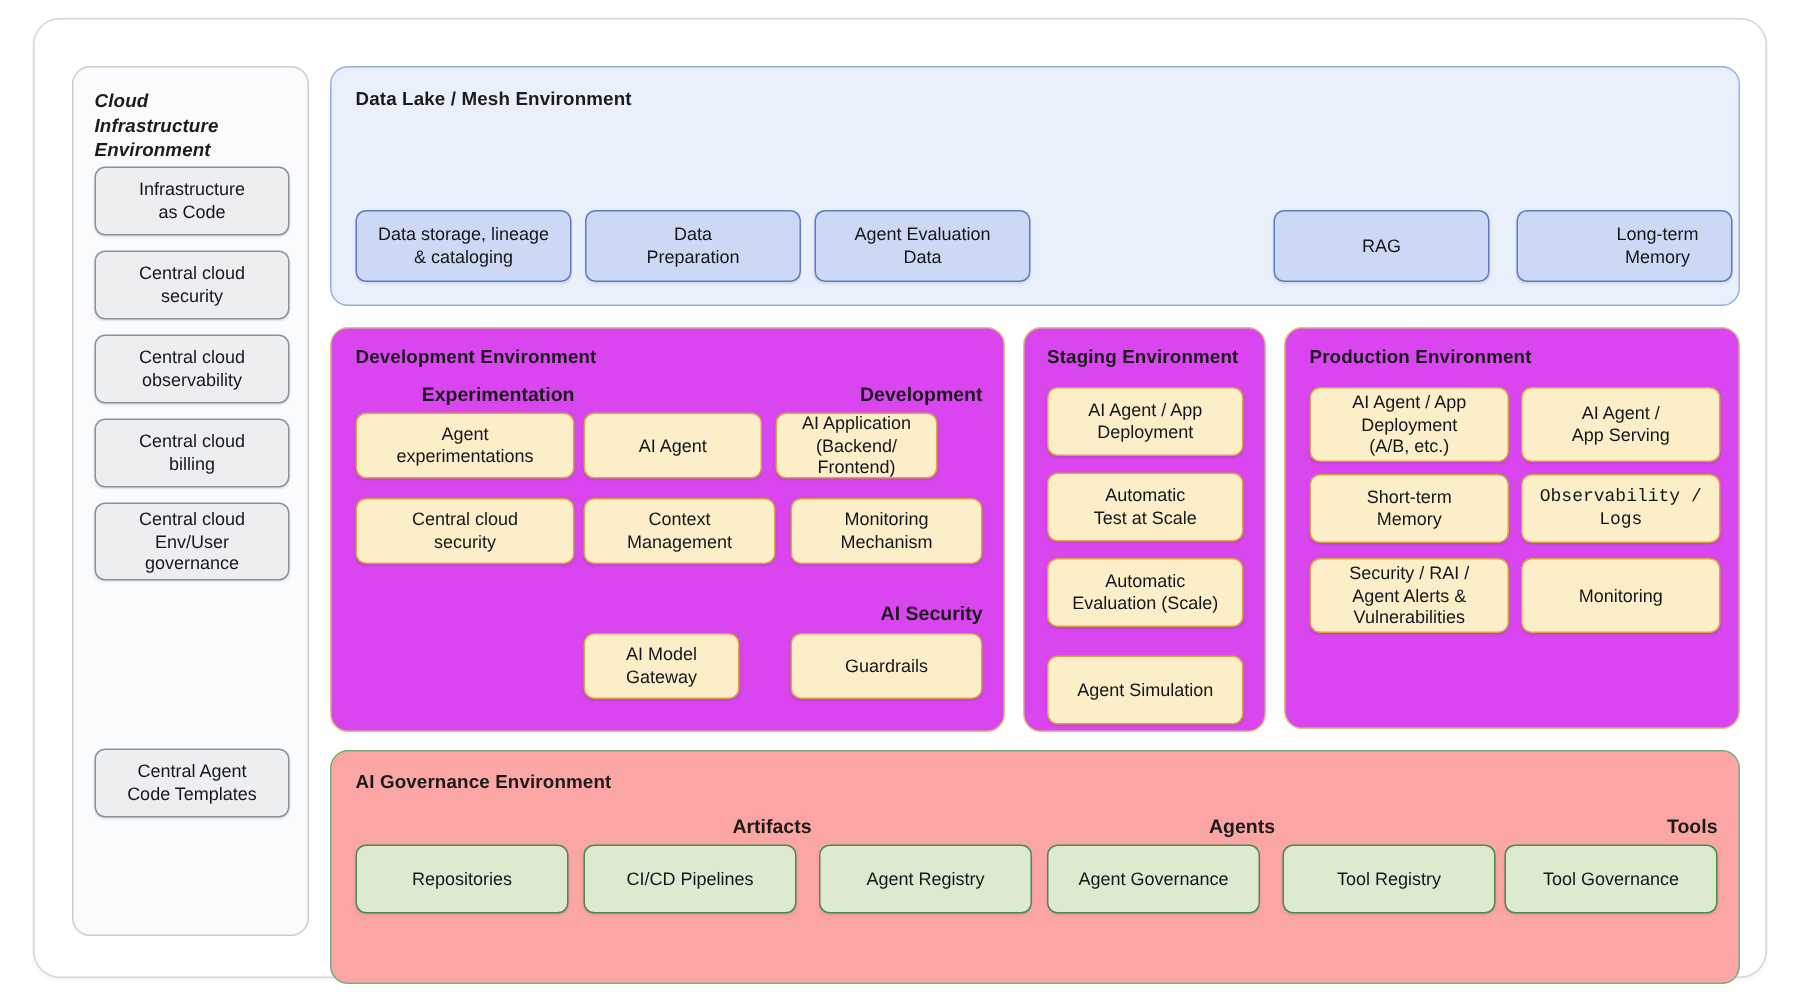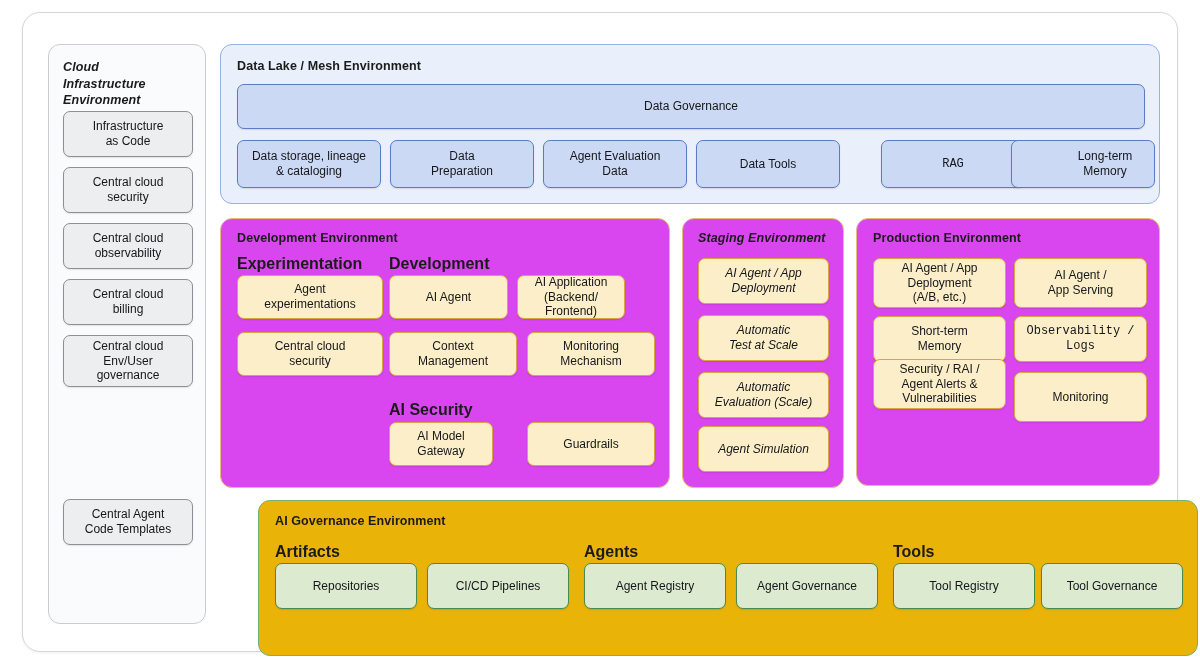--- a/index.html
+++ b/index.html
@@ -41,24 +41,24 @@
     box-sizing: border-box;
     border-radius: 12px;
   }
   .panel-title {
     font-size: 12.5px;
     font-weight: bold;
     color: #1b1b1b;
     letter-spacing: .1px;
   }
   .group-title {
-    font-size: 16px;
+    font-size: 13px;
     font-weight: bold;
     color: #1b1b1b;
-    text-align: left;
+    text-align: right;
   }
 
   
   .box {
     box-sizing: border-box;
     border-radius: 7px;
     display: flex;
     align-items: center;
     justify-content: center;
     text-align: center;
@@ -152,21 +152,20 @@
   }
   #development-panel .group-title { position: absolute; }
   #development-panel .box { position: absolute; }
 
   
   #staging-panel {
     left: 682px;
     top: 218px;
     width: 162px;
     height: 270px;
-    font-style: italic;
   }
   #staging-panel .panel-title {
     position: absolute;
     left: 15px;
     top: 12px;
   }
   #staging-panel .box {
     position: absolute;
     left: 15px;
     width: 131px;
@@ -190,23 +189,22 @@
     width: 133px;
     height: 46px;
   }
 
   
   #governance-panel {
     left: 220px;
     top: 500px;
     width: 940px;
     height: 156px;
-    background: #eab308;
+    background: #fca5a5;
     border: 1.5px solid #74b077;
-    margin-left: 38px;
   }
   #governance-panel .panel-title {
     position: absolute;
     left: 16px;
     top: 13px;
   }
   .box.green {
     background: #dcead0;
     border: 1.5px solid #4a8a4f;
   }
@@ -241,30 +239,28 @@
     <div class="box grey" style="top:290px;height:52px;">Central cloud
 Env/User
 governance</div>
     <div class="box grey" style="top:454px;height:46px;">Central Agent
 Code Templates</div>
   </div>
 
   <div class="panel" id="data-lake-panel">
     <div class="panel-title">Data Lake / Mesh Environment</div>
 
-    <div class="box blue" id="data-governance-box">Data Governance</div>
 
     <div class="box blue row-box" style="left:16px;">Data storage, lineage
 &amp; cataloging</div>
     <div class="box blue row-box" style="left:169px;">Data
 Preparation</div>
     <div class="box blue row-box" style="left:322px;">Agent Evaluation
 Data</div>
-    <div class="box blue row-box" style="left:475px;">Data Tools</div>
-    <div class="box blue row-box" style="left:660px;font-family:Liberation Mono, monospace;">RAG</div>
+    <div class="box blue row-box" style="left:628px;">RAG</div>
     <div class="box blue row-box" style="left:790px;padding-left:48px;">Long-term
 Memory</div>
   </div>
 
   <div class="panel yellow" id="development-panel">
     <div class="panel-title">Development Environment</div>
 
     <div class="group-title" style="left:16px;top:36px;width:146px;">Experimentation</div>
     <div class="group-title" style="left:168px;top:36px;width:266px;">Development</div>
 
@@ -290,38 +286,38 @@
 
   <div class="panel yellow" id="staging-panel">
     <div class="panel-title">Staging Environment</div>
 
     <div class="box yellow" style="top:39px;">AI Agent / App
 Deployment</div>
     <div class="box yellow" style="top:96px;">Automatic
 Test at Scale</div>
     <div class="box yellow" style="top:153px;">Automatic
 Evaluation (Scale)</div>
-    <div class="box yellow" style="top:207px;">Agent Simulation</div>
+    <div class="box yellow" style="top:218px;">Agent Simulation</div>
   </div>
 
   <div class="panel yellow" id="production-panel">
     <div class="panel-title">Production Environment</div>
 
     <div class="box yellow" style="left:16px;top:39px;height:50px;">AI Agent / App
 Deployment
 (A/B, etc.)</div>
     <div class="box yellow" style="left:157px;top:39px;height:50px;">AI Agent /
 App Serving</div>
 
     <div class="box yellow" style="left:16px;top:97px;">Short-term
 Memory</div>
     <div class="box yellow" style="left:157px;top:97px;font-family:Liberation Mono, monospace;">Observability /
 Logs</div>
 
-    <div class="box yellow" style="left:16px;top:140px;height:50px;">Security / RAI /
+    <div class="box yellow" style="left:16px;top:153px;height:50px;">Security / RAI /
 Agent Alerts &amp;
 Vulnerabilities</div>
     <div class="box yellow" style="left:157px;top:153px;height:50px;">Monitoring</div>
   </div>
 
   <div class="panel" id="governance-panel">
     <div class="panel-title">AI Governance Environment</div>
 
     <div class="group-title" style="left:325px;width:304px;">Agents</div>
     <div class="group-title" style="left:16px;width:304px;">Artifacts</div>

